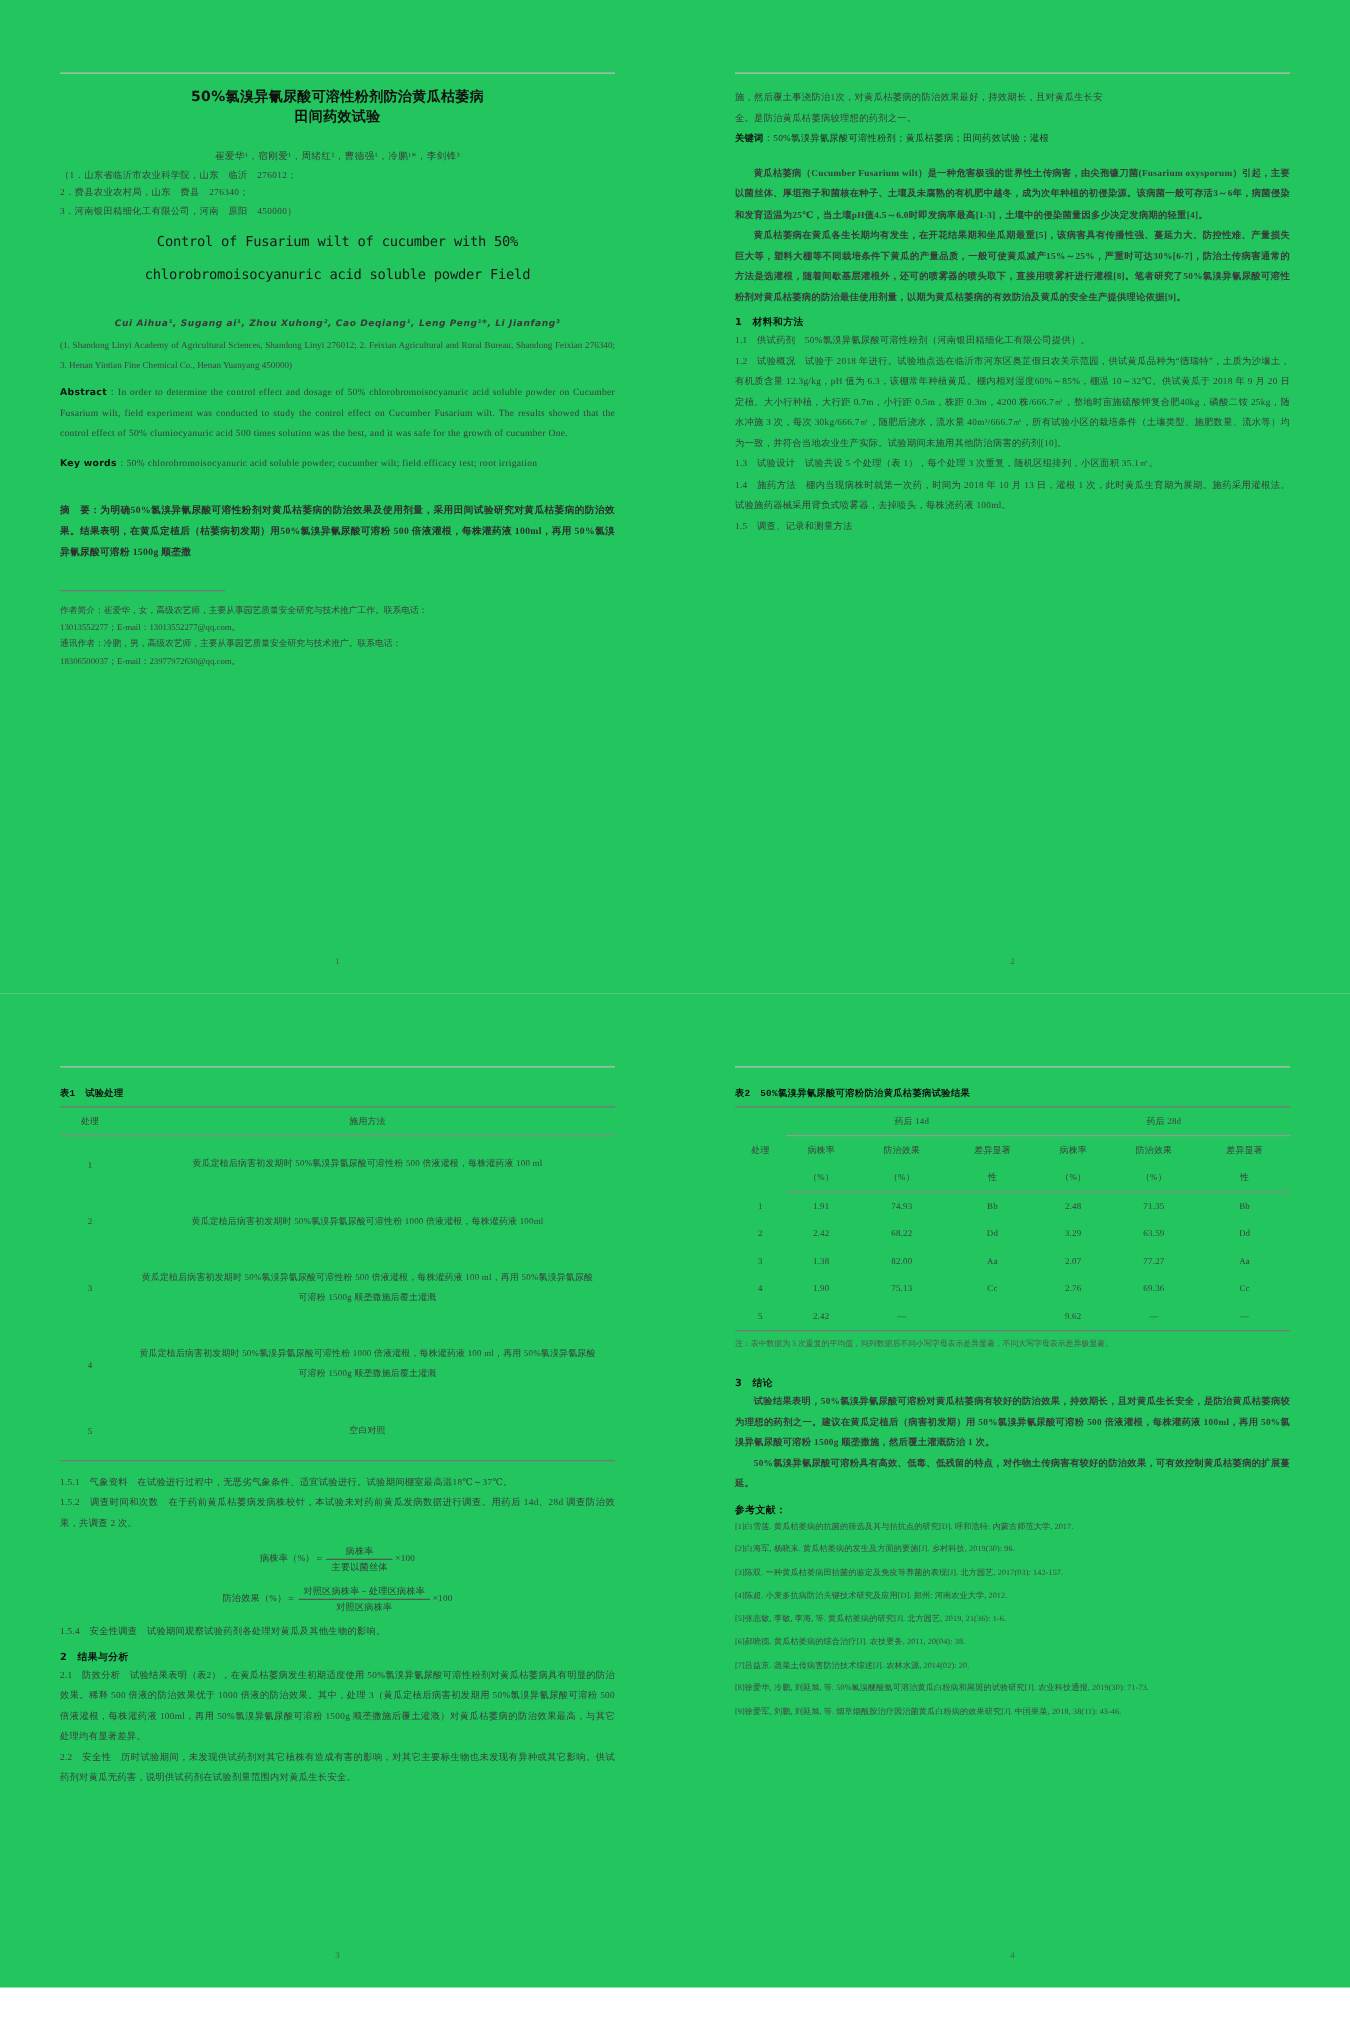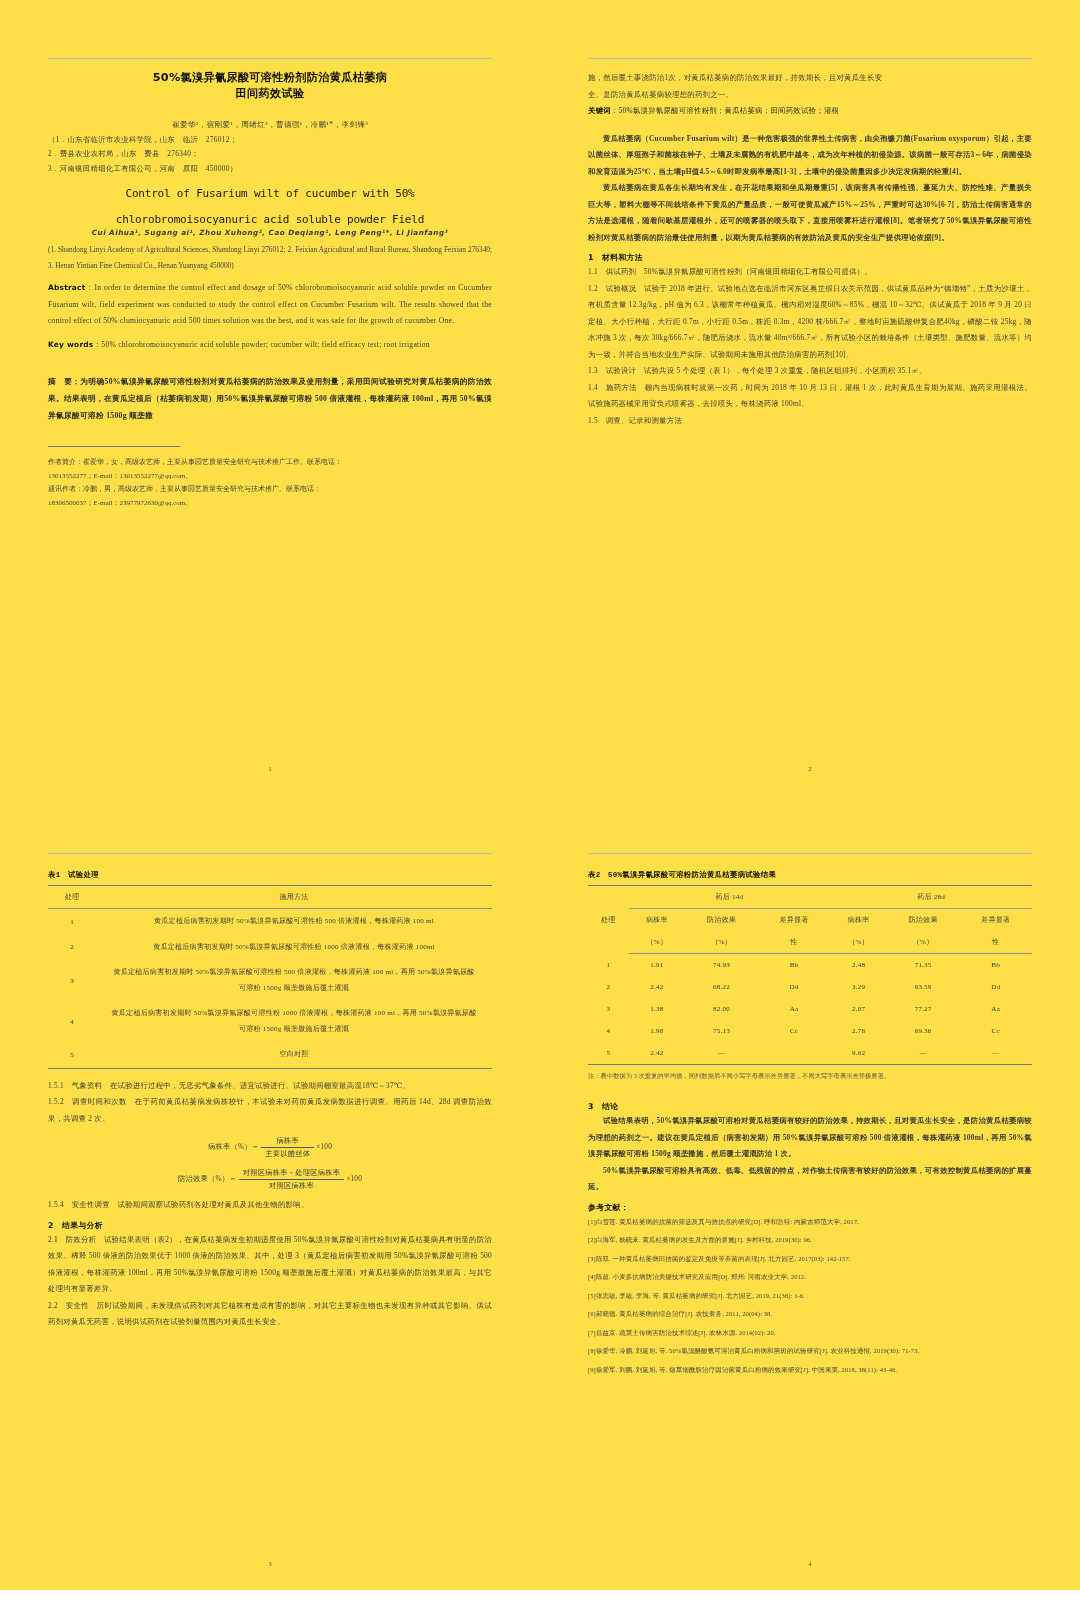--- a/index.html
+++ b/index.html
@@ -26,21 +26,21 @@
     position: absolute;
     top: 10px; left: 0; width: 1080px; height: 0;
     border-top: 2px solid #b69c63;
     opacity: .85;
   }
 
   .page {
     position: relative;
     width: 540px;
     height: 795px;
-    background: #fde047;
+    background: #22c55e;
     padding: 0;
   }
   .sheet {
     position: absolute;
     left: 48px; right: 48px;
     top: 58px; bottom: 50px;
   }
   .pnum {
     position: absolute;
     left: 0; right: 0; bottom: 22px;
@@ -83,21 +83,21 @@
     color: #1a1a1a;
     margin-top: 9px;
     letter-spacing: -.2px;
   }
   .authors-en {
     text-align: center;
     font-size: 7.2px;
     font-style: italic;
     font-weight: bold;
     color: #3a3a3a;
-    margin-top: 0;
+    margin-top: 26px;
     letter-spacing: .5px;
     font-family: "DejaVu Sans", sans-serif;
   }
   .affil-en {
     font-size: 7.3px;
     color: #444;
     line-height: 15.5px;
     text-align: justify;
     margin-top: 5px;
   }
@@ -167,21 +167,21 @@
     font-weight: normal;
     padding: 4px 2px;
     text-align: center;
     vertical-align: middle;
     line-height: 14px;
     letter-spacing: .2px;
   }
   .t1 td.hdr, .t1 th { border-bottom: .9px solid #8a8a8a; }
   .t1 .top { border-top: 1.4px solid #777; }
   .t1 .bot { border-bottom: 1.4px solid #777; }
-  .t1 td.desc { text-align: center; padding: 5px 14px; line-height: 15.5px; }
+  .t1 td.desc { text-align: center; padding: 15px 14px; line-height: 15.5px; }
   .t1 td.no { width: 48px; }
 
   .t2 .top { border-top: 1.3px solid #777; }
   .t2 .mid { border-bottom: .9px solid #8a8a8a; }
   .t2 .bot { border-bottom: 1.3px solid #777; }
   .t2 .grp { border-bottom: .8px solid #999; }
   .tnote {
     font-size: 6.3px; color: #555; line-height: 11px;
     margin-top: 5px; text-align: justify;
   }

